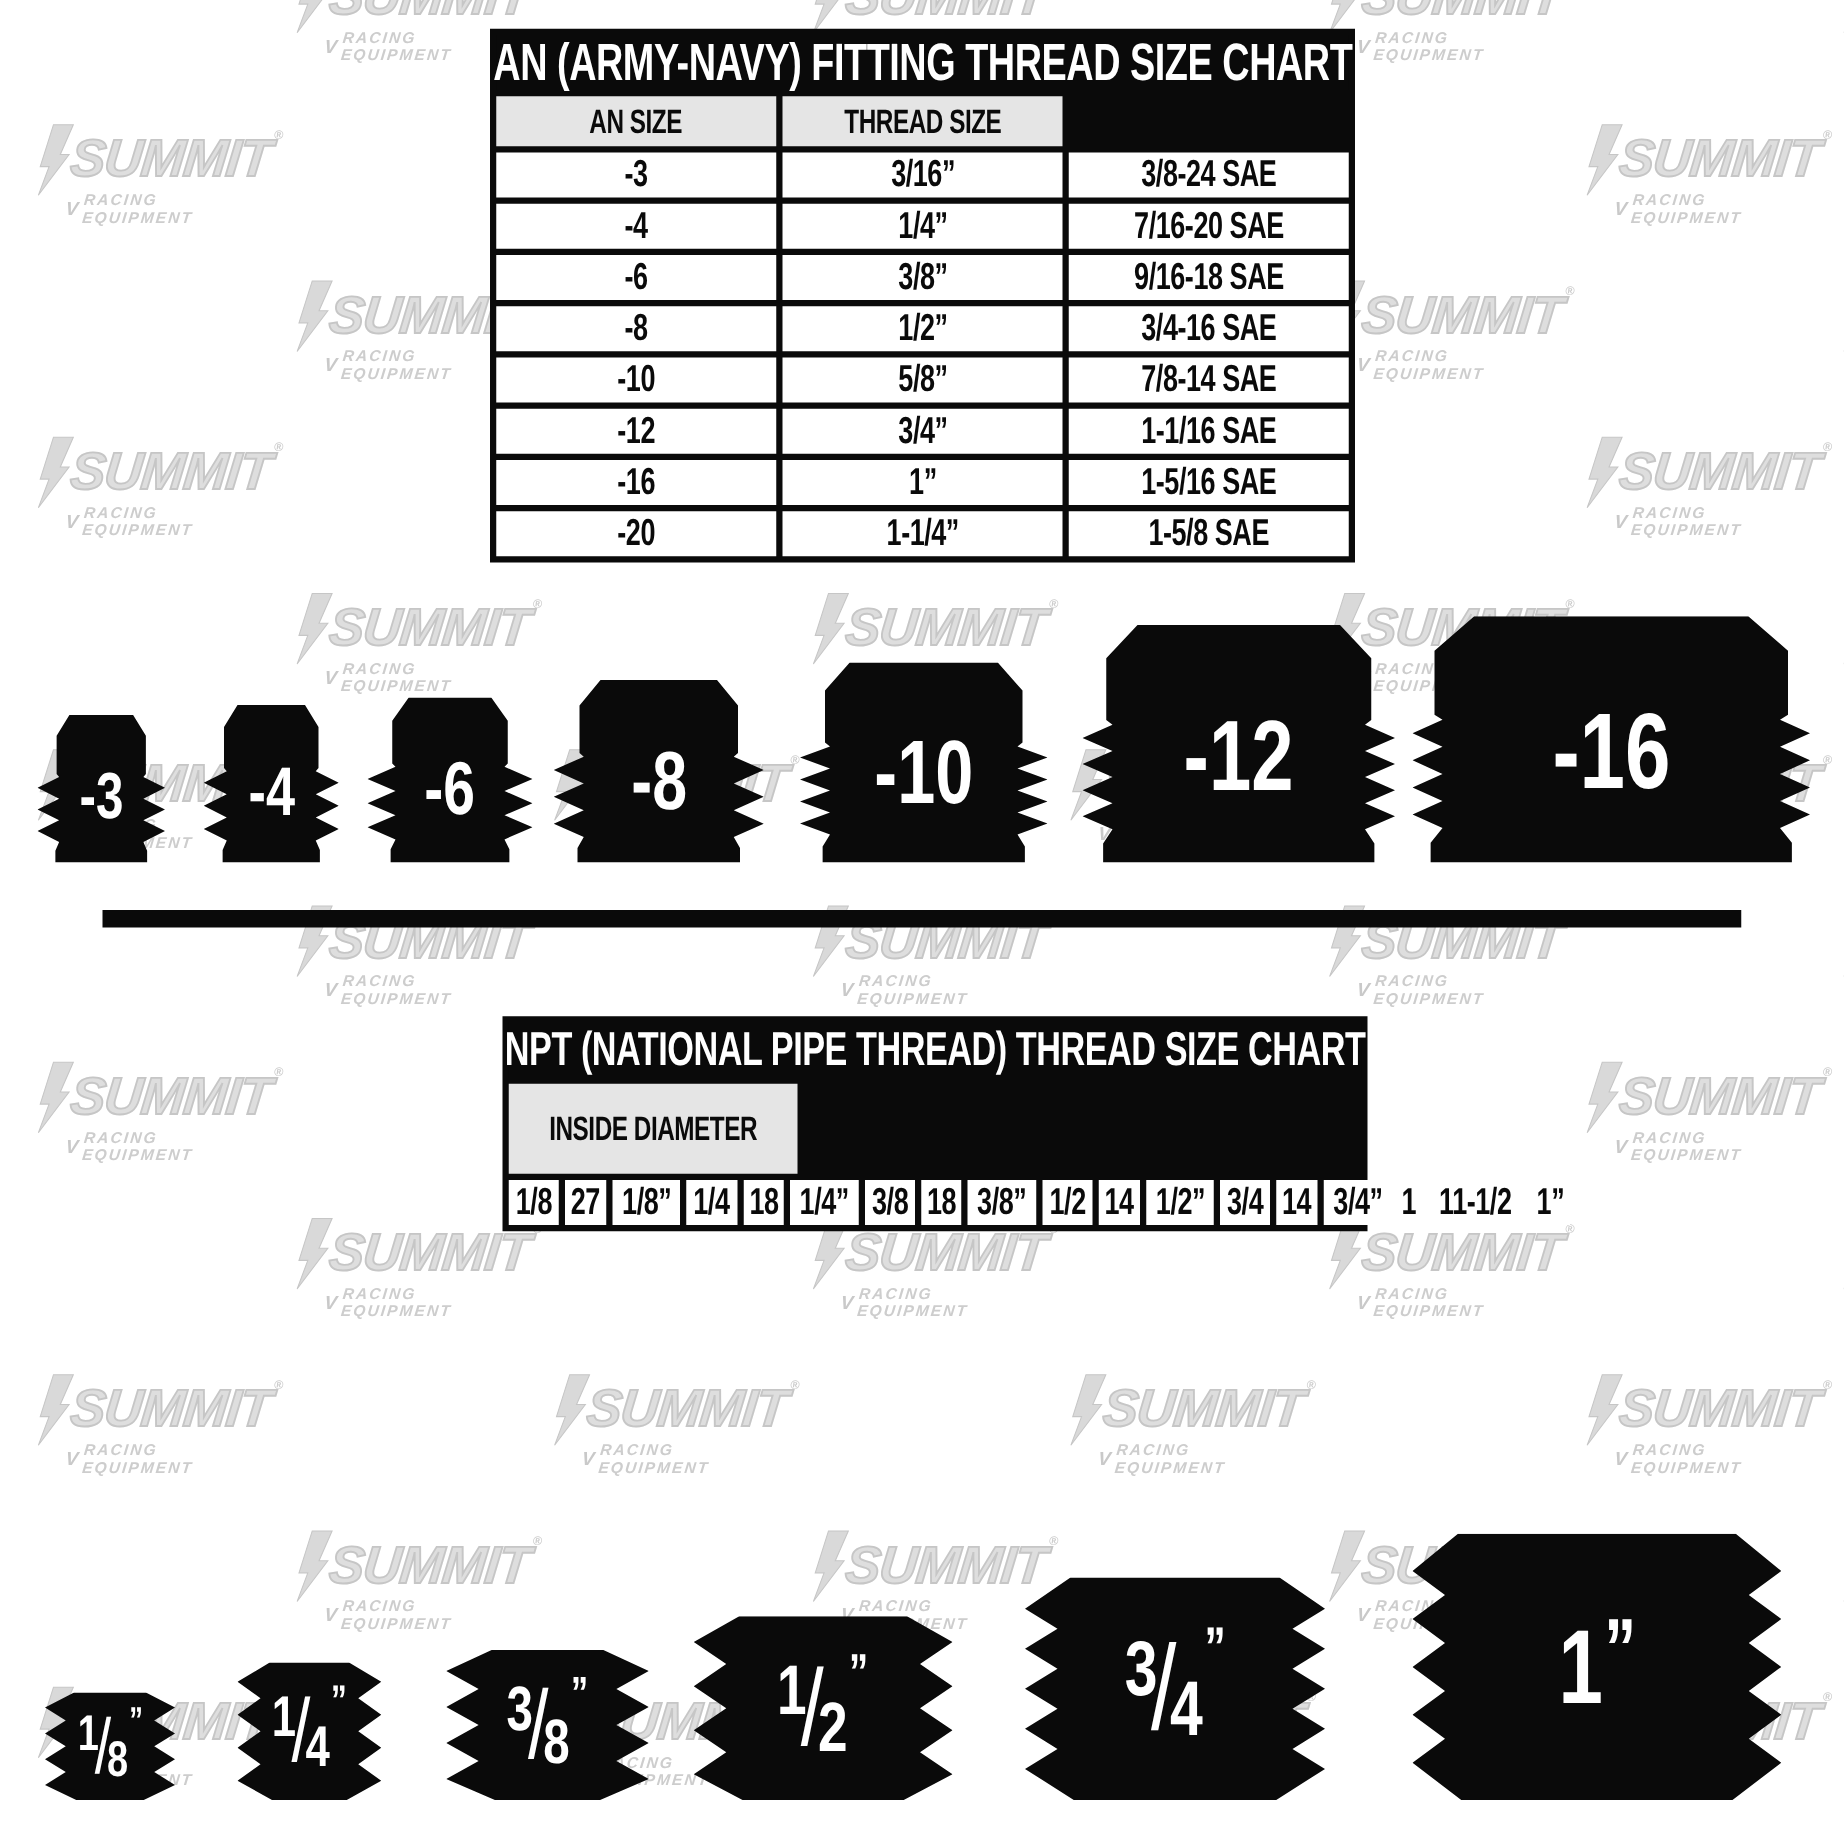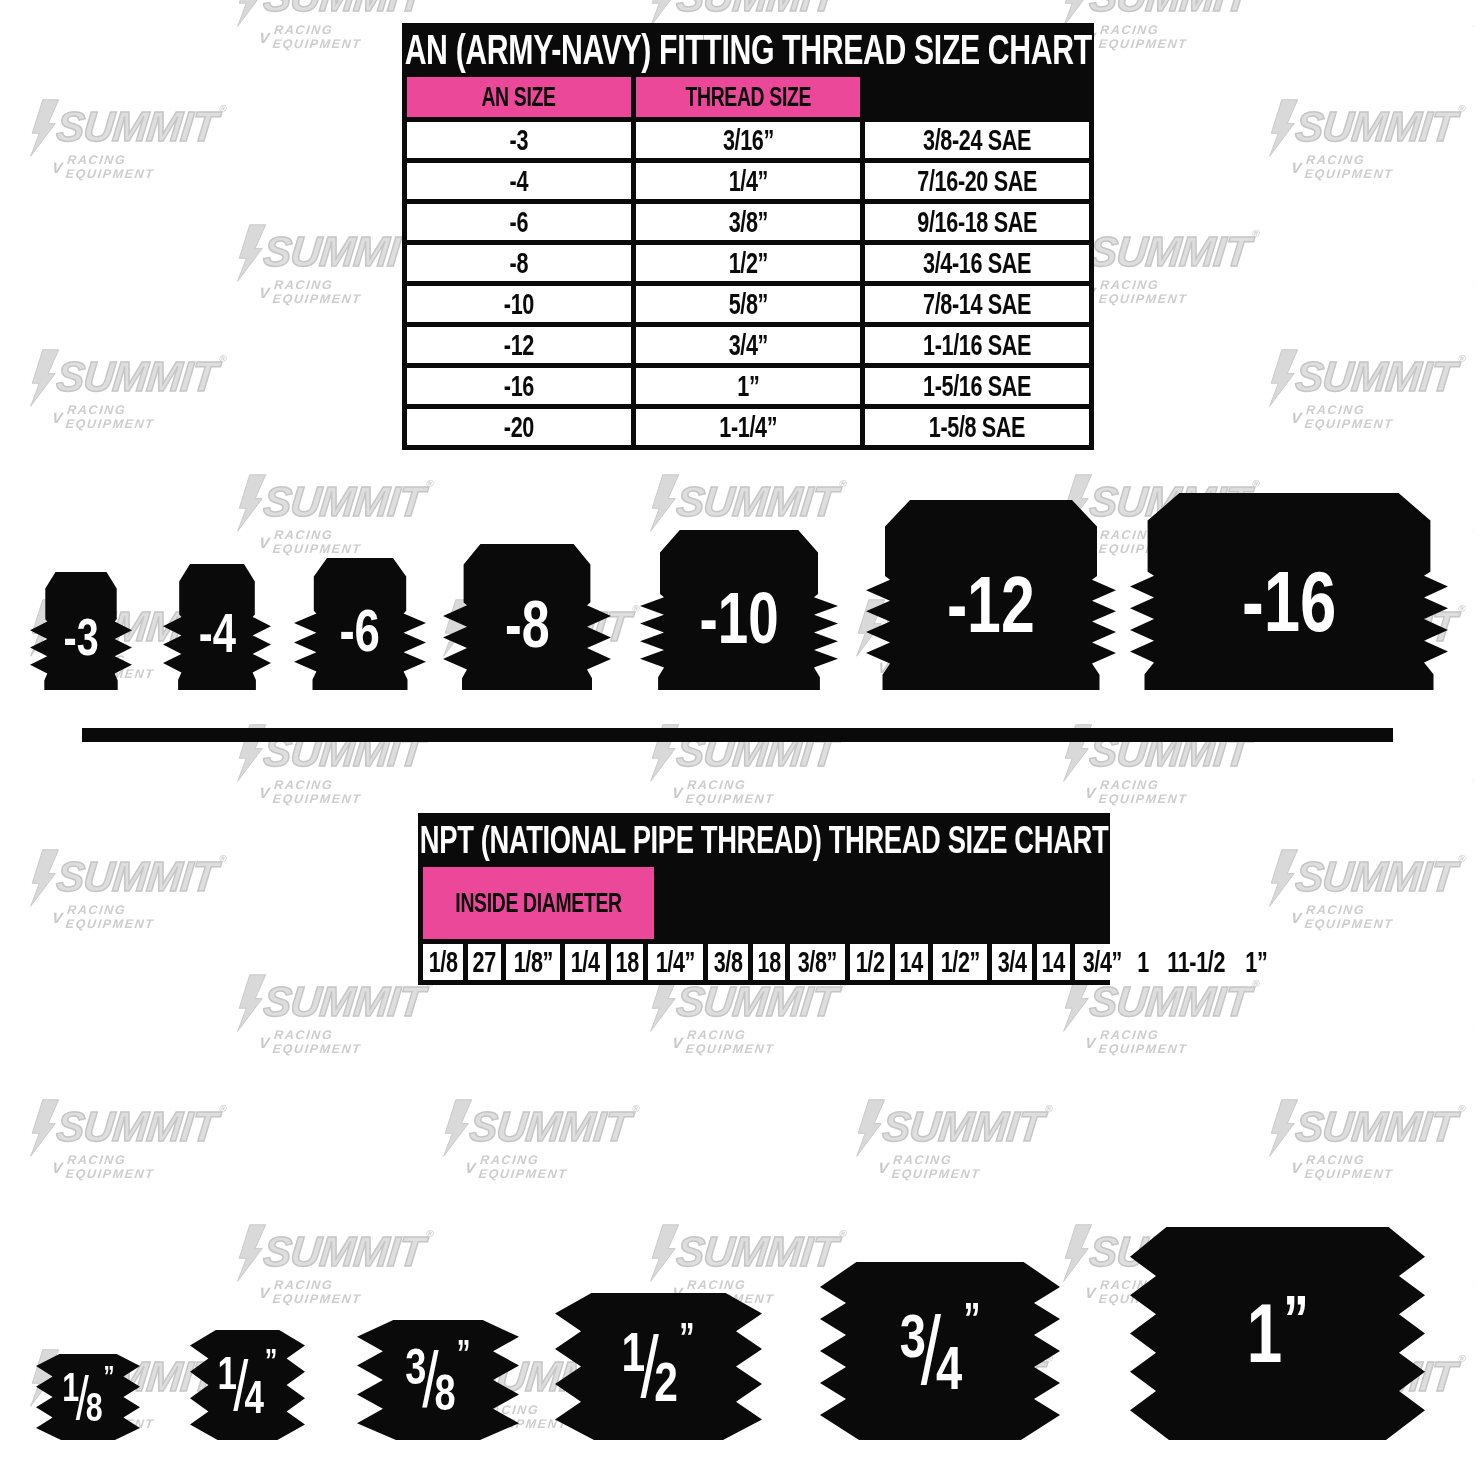--- a/index.html
+++ b/index.html
@@ -20,21 +20,21 @@
 
   
   .cond{display:inline-block;transform:scaleX(0.72);white-space:nowrap;letter-spacing:-0.5px;}
 
   
   .tbl{position:absolute;z-index:2;background:#0a0a0a;padding:5px;
        display:flex;flex-direction:column;gap:5px;box-sizing:border-box;}
   .tbl-title{height:44px;background:#0a0a0a;color:#ffffff;display:flex;
              align-items:center;justify-content:center;font-weight:bold;}
   .hdr,.trow{display:grid;grid-template-columns:1fr 1fr 1fr;gap:5px;}
-  .hcell{background:#ec4899;color:#0a0a0a;display:flex;align-items:center;justify-content:center;
+  .hcell{background:#e5e5e5;color:#0a0a0a;display:flex;align-items:center;justify-content:center;
          font-weight:bold;font-size:27px;}
   .tcell{background:#ffffff;color:#0a0a0a;display:flex;align-items:center;justify-content:center;
          font-weight:bold;font-size:30px;height:36px;}
   #an-table .hcell{height:40px;}
   #npt-table .hcell{height:72px;}
 
   
   #divider{position:absolute;background:#0a0a0a;z-index:2;}
 
   
@@ -634,21 +634,21 @@
           <span class="wm-brand">SUMMIT</span>
           <span class="wm-reg">®</span>
         </div>
         <div class="wm-tag">
           <span class="wm-v">V</span>
           <span class="wm-tagtext">RACING EQUIPMENT</span>
         </div>
       </div>
     </div>
 
-  <section class="tbl" id="an-table" style="left:402px;top:23px;width:692px;">
+  <section class="tbl" id="an-table" style="left:392px;top:23px;width:692px;">
     <div class="tbl-title">
       <span class="cond" style="font-size:42px;">AN (ARMY-NAVY) FITTING THREAD SIZE CHART</span>
     </div>
     <div class="hdr" id="an-headers">
         <div class="hcell">
           <span class="cond">AN SIZE</span>
         </div>
         <div class="hcell">
           <span class="cond">THREAD SIZE</span>
         </div>
@@ -813,21 +813,21 @@
         <div class="flabel" style="font-size: 86px; padding-top: 19.7px;">
           <span class="cond-wrap">
             <span>-16</span>
           </span>
         </div>
       </div>
     </div>
 
   <div id="divider" style="left:82px;top:728px;width:1311px;height:14px;"></div>
 
-  <section class="tbl" id="npt-table" style="left:418px;top:813px;width:692px;text-align:center;">
+  <section class="tbl" id="npt-table" style="left:402px;top:813px;width:692px;text-align:center;">
     <div class="tbl-title">
       <span class="cond" style="font-size:38px;">NPT (NATIONAL PIPE THREAD) THREAD SIZE CHART</span>
     </div>
     <div class="hdr" id="npt-headers">
         <div class="hcell">
           <span class="cond">INSIDE DIAMETER</span>
         </div>
       </div>
     <div id="npt-body" style="display:flex;gap:5px;">
         <div class="trow">

